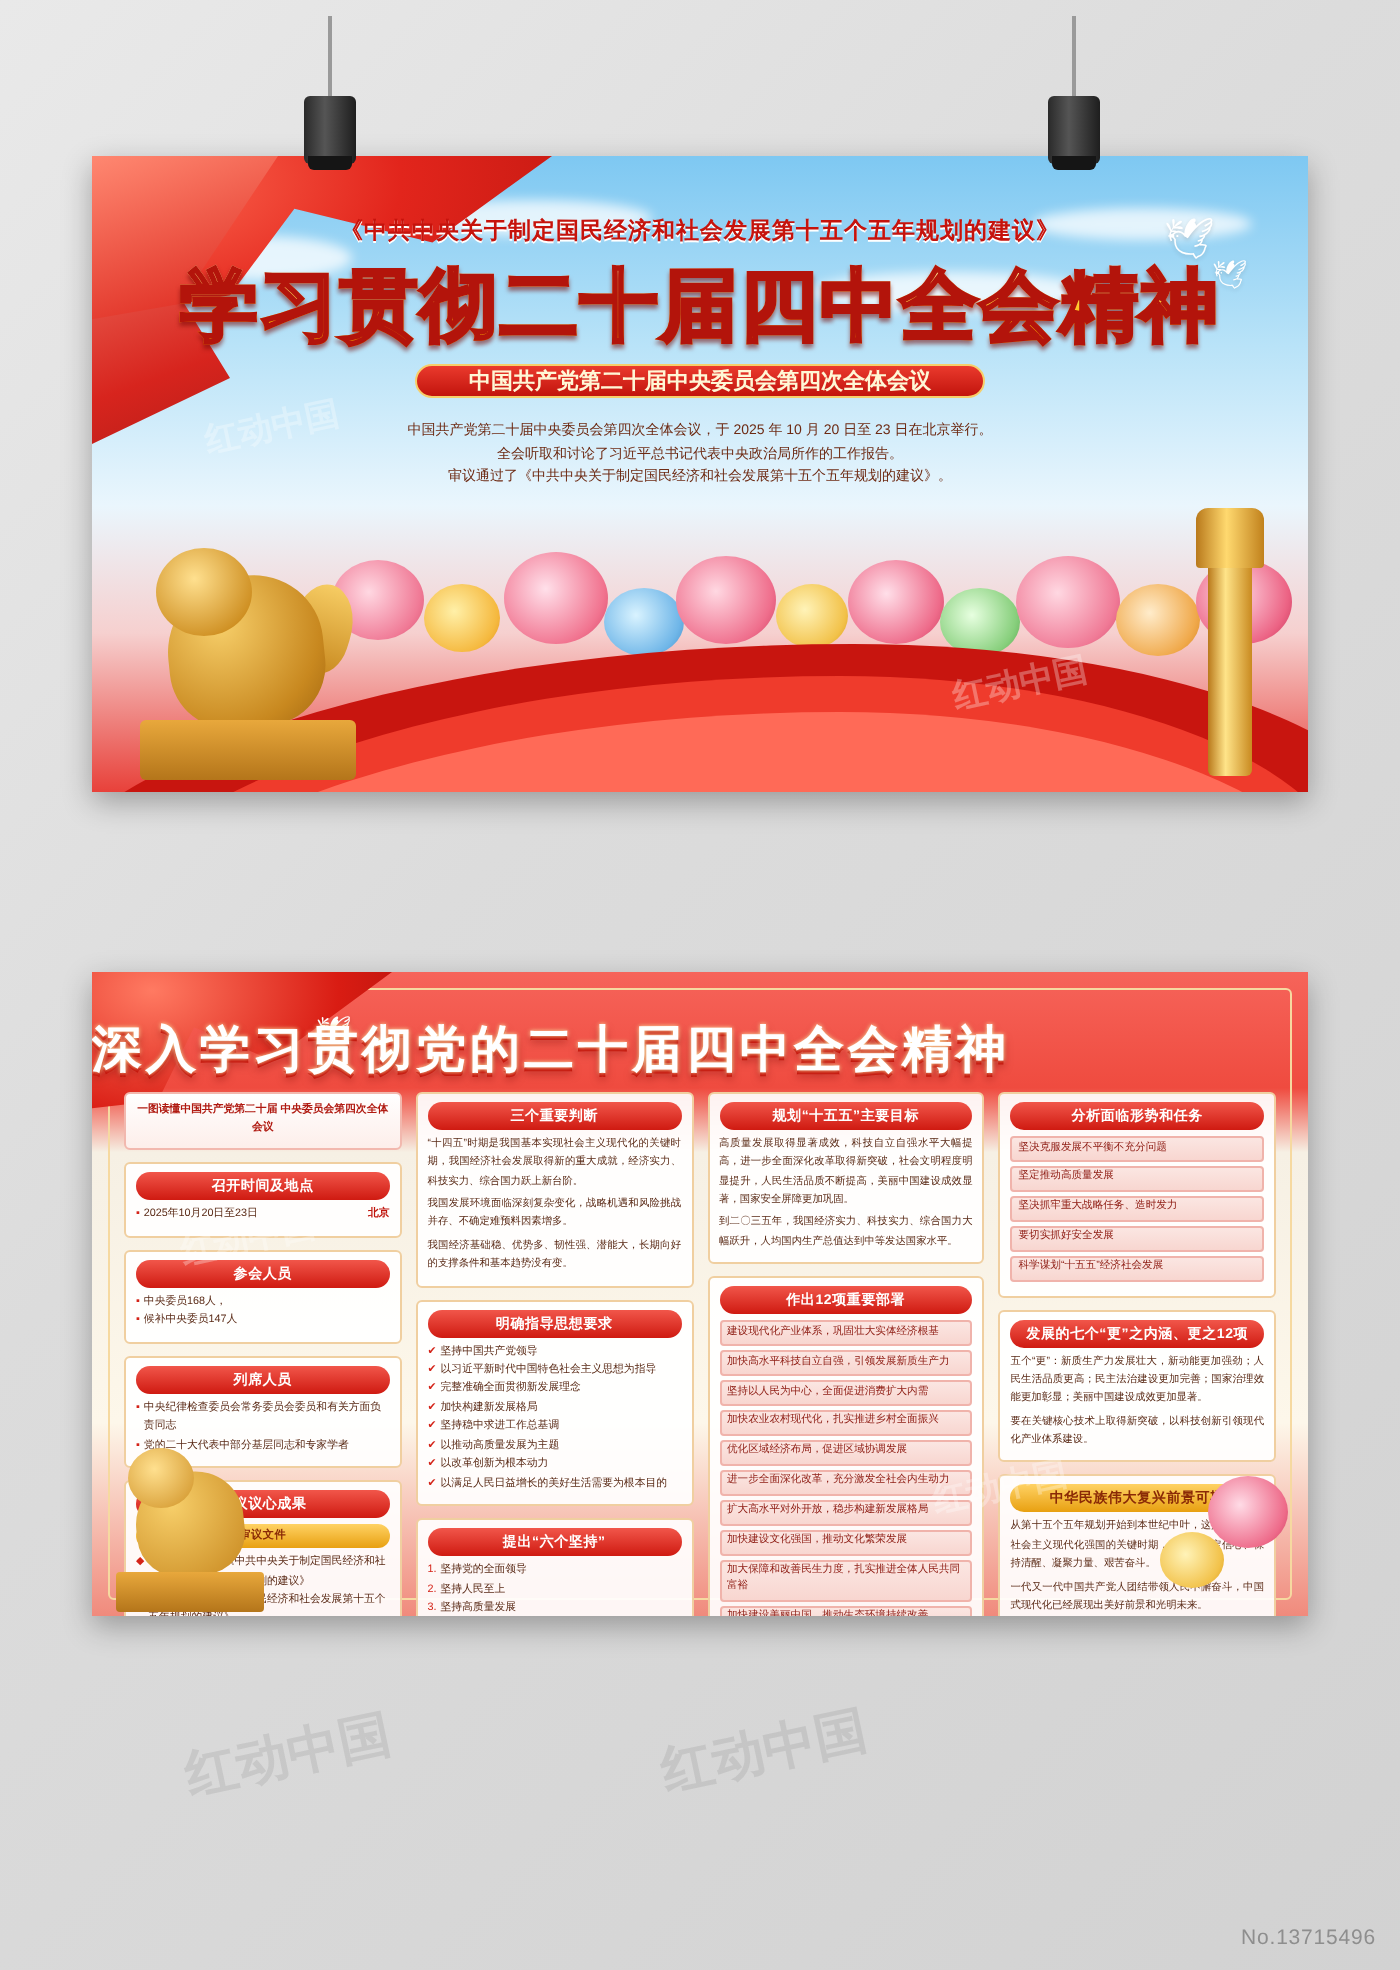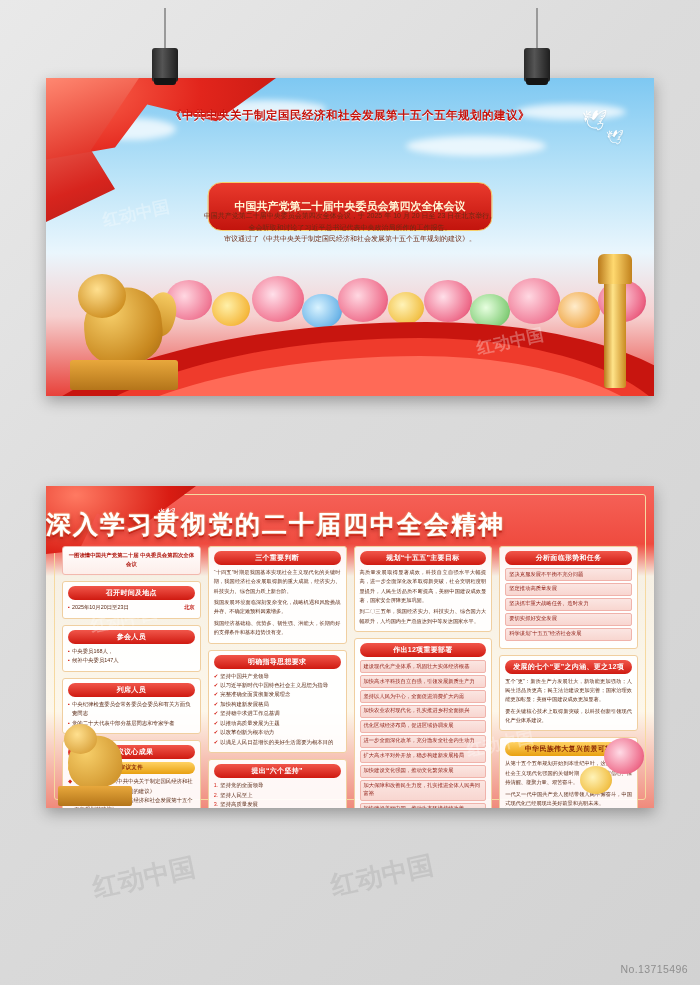--- a/index.html
+++ b/index.html
@@ -124,21 +124,21 @@
     position:absolute; left:0; right:0; top:48px; text-align:center;
     font-size:39px; font-weight:bold; letter-spacing:1px;
     font-family:"Liberation Serif", serif;
     background:linear-gradient(180deg,#fff6c9 0%,#ffe066 35%,#ffb703 62%,#e07a00 100%);
     -webkit-background-clip:text; background-clip:text; color:transparent;
     -webkit-text-stroke:1.6px #b3140b;
     filter: drop-shadow(0 2px 1px rgba(120,8,4,.55));
   }
   .b1-bar {
     position:absolute; left:50%; transform:translateX(-50%); top:104px;
-    padding:16px 26px; border:1.4px solid #f7cf6a; border-radius:14px;
+    padding:0 26px; border:1.4px solid #f7cf6a; border-radius:14px;
     background:linear-gradient(180deg,#ea3a2d,#c2140d);
     color:#fff7d6; font-size:11px; font-weight:bold; white-space:nowrap;
     font-family:"Liberation Serif", serif;
   }
   .b1-para {
     position:absolute; left:50%; transform:translateX(-50%); top:132px;
     width:330px; text-align:center; color:#6d2a13; font-size:7px; line-height:1.65;
   }
   .b1-para span { display:block; }
 
@@ -238,20 +238,21 @@
   <div class="cloud" style="left:360px; top:58px; width:140px; height:20px;"></div>
   <div class="cloud" style="left:470px; top:26px; width:110px; height:16px;"></div>
 
   <div class="dove" style="left:536px; top:32px;">🕊</div>
   <div class="dove" style="left:560px; top:52px; font-size:14px;">🕊</div>
 
   <div class="silk-tl"></div>
   <div class="silk-tl2"></div>
 
   <div class="b1-sub">《中共中央关于制定国民经济和社会发展第十五个五年规划的建议》</div>
+  <div class="b1-title">学习贯彻二十届四中全会精神</div>
   <div class="b1-bar">中国共产党第二十届中央委员会第四次全体会议</div>
   <div class="b1-para">
     <span>中国共产党第二十届中央委员会第四次全体会议，于 2025 年 10 月 20 日至 23 日在北京举行。</span>
     <span>全会听取和讨论了习近平总书记代表中央政治局所作的工作报告。</span>
     <span>审议通过了《中共中央关于制定国民经济和社会发展第十五个五年规划的建议》。</span>
   </div>
 
   <div class="flowers">
     <div class="flower" style="left:120px; top:22px; width:46px; height:40px; background:radial-gradient(circle at 40% 40%,#ffd8e2,#f07a96 70%,#d94b6c);"></div>
     <div class="flower" style="left:166px; top:34px; width:38px; height:34px; background:radial-gradient(circle at 40% 40%,#fff0a8,#f5b93f 70%,#e08a1c);"></div>

